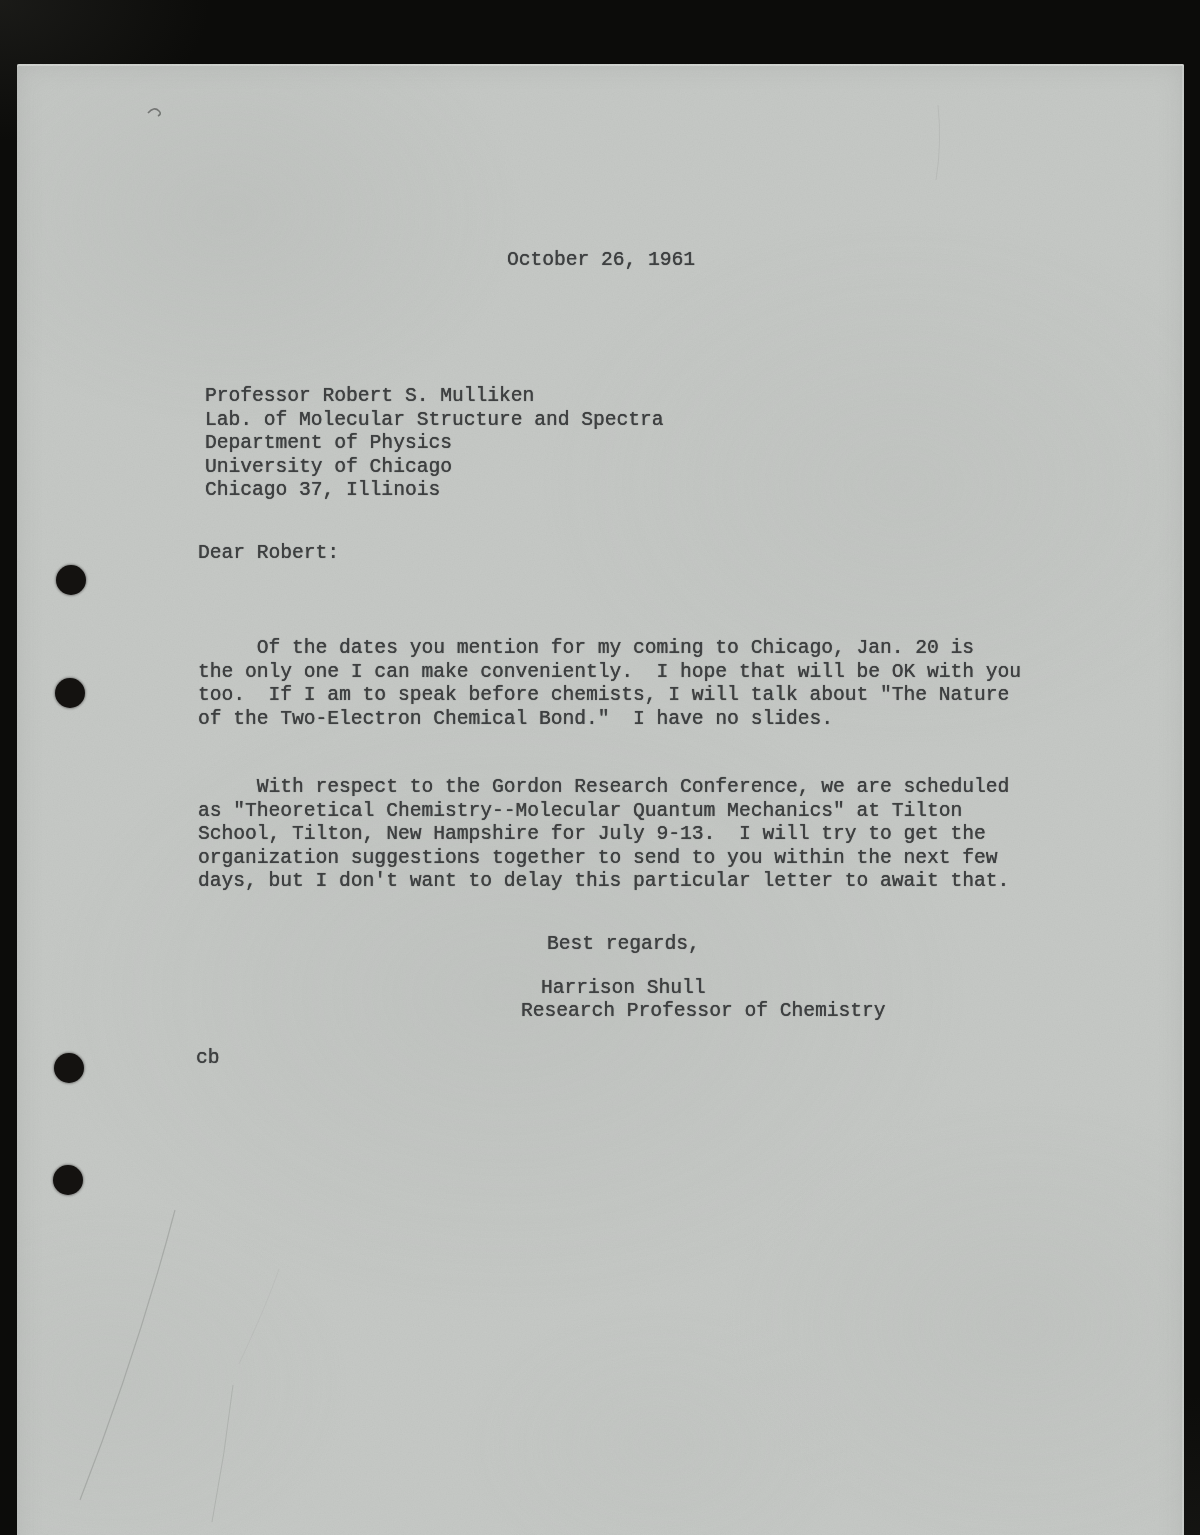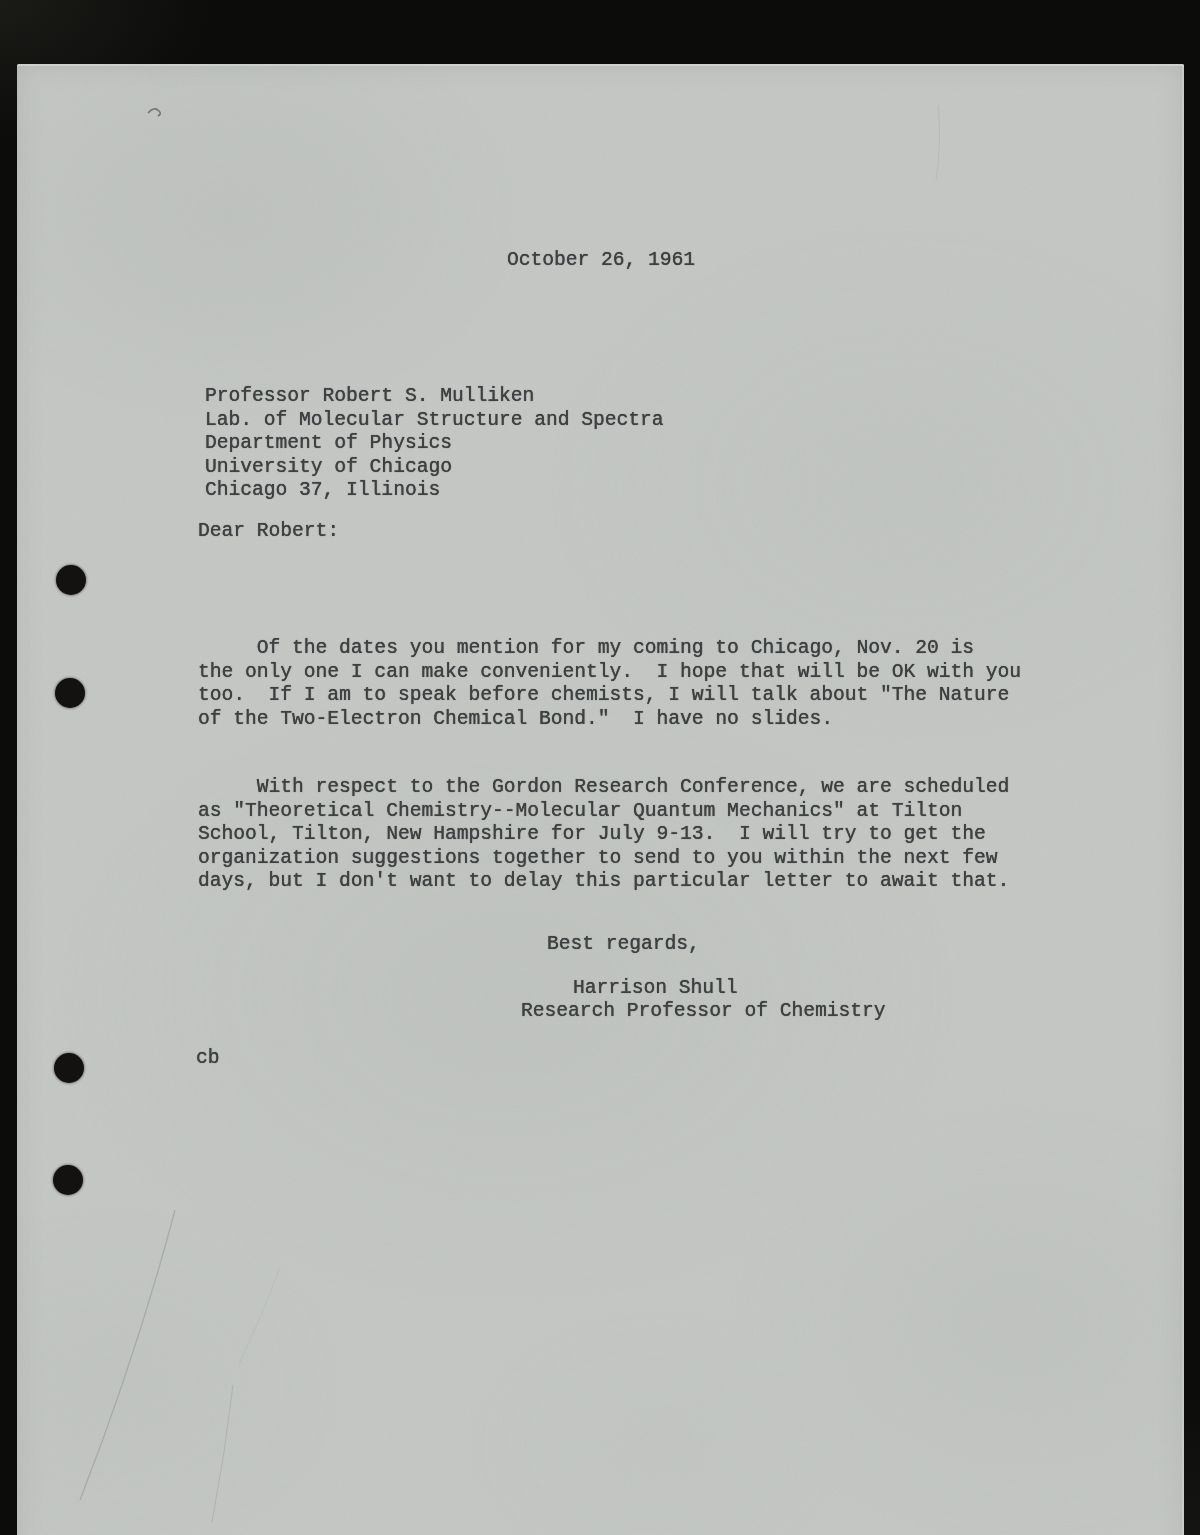--- a/index.html
+++ b/index.html
@@ -114,35 +114,35 @@
     <div class="hole" style="left:36px; top:1101px;"></div>
 
     <div class="typed" style="left:490px; top:185px;">October 26, 1961</div>
 
     <div class="typed" style="left:188px; top:321px;">Professor Robert S. Mulliken
 Lab. of Molecular Structure and Spectra
 Department of Physics
 University of Chicago
 Chicago 37, Illinois</div>
 
-    <div class="typed" style="left:181px; top:456px;">Dear Robert:</div>
+    <div class="typed" style="left:181px; top:478px;">Dear Robert:</div>
 
 
-    <div class="typed" style="left:181px; top:573px;">     Of the dates you mention for my coming to Chicago, Nov. 20 is
+    <div class="typed" style="left:181px; top:573px;">     Of the dates you mention for my coming to Chicago, Jan. 20 is
 the only one I can make conveniently.  I hope that will be OK with you
 too.  If I am to speak before chemists, I will talk about "The Nature
 of the Two-Electron Chemical Bond."  I have no slides.</div>
 
     <div class="typed" style="left:181px; top:712px;">     With respect to the Gordon Research Conference, we are scheduled
 as "Theoretical Chemistry--Molecular Quantum Mechanics" at Tilton
 School, Tilton, New Hampshire for July 9-13.  I will try to get the
 organization suggestions together to send to you within the next few
 days, but I don't want to delay this particular letter to await that.</div>
 
     <div class="typed" style="left:530px; top:869px;">Best regards,</div>
 
-    <div class="typed" style="left:556px; top:913px;">Harrison Shull</div>
+    <div class="typed" style="left:524px; top:913px;">Harrison Shull</div>
 
     <div class="typed" style="left:504px; top:936px;">Research Professor of Chemistry</div>
 
     <div class="typed" style="left:179px; top:983px;">cb</div>
   </div>
 </div>
 
 </body></html>

